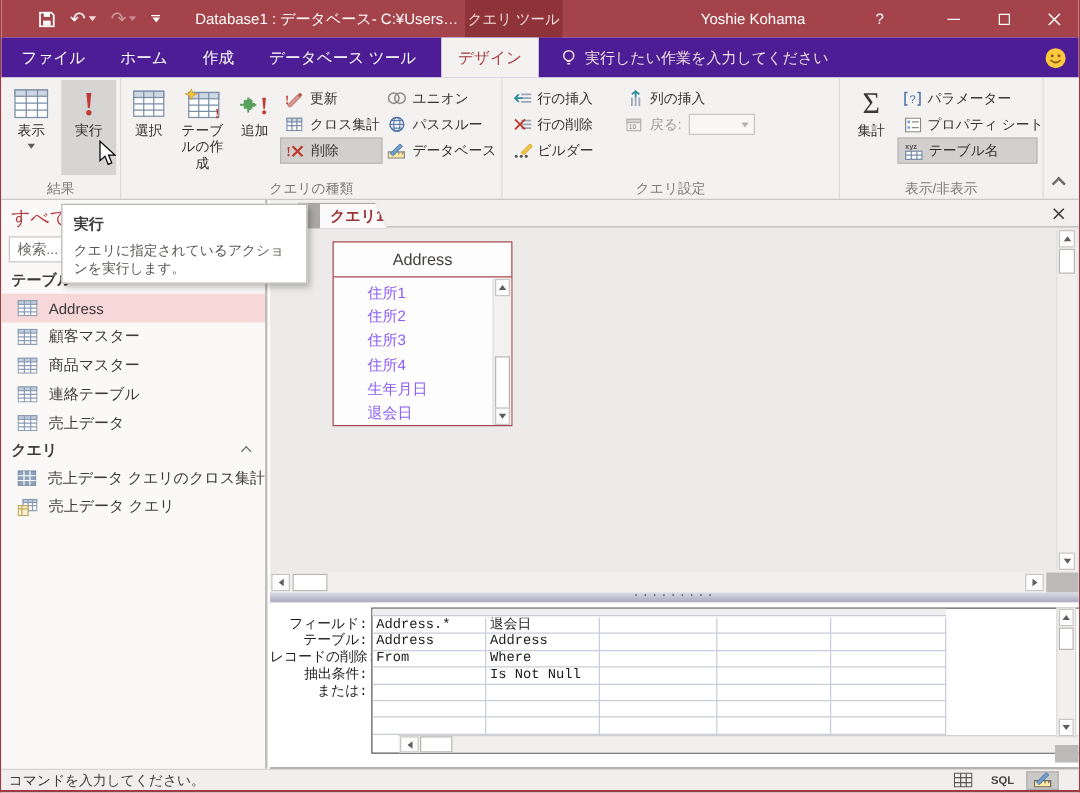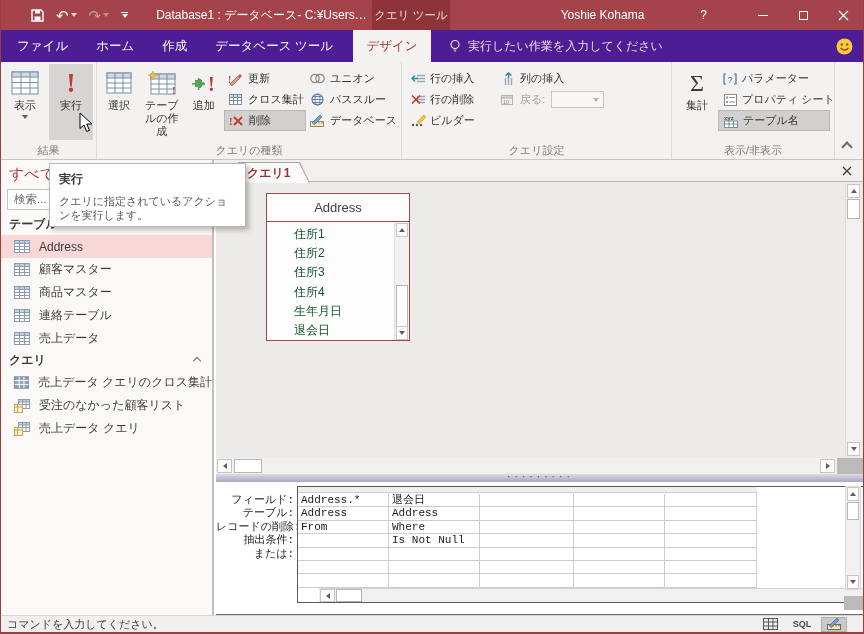--- a/index.html
+++ b/index.html
@@ -61,30 +61,30 @@
   .nav-ghead .sp{flex:1;}
   .g-chev{width:6px;height:6px;border-top:1.5px solid #6e6c6a;border-right:1.5px solid #6e6c6a;transform:rotate(-45deg);margin-right:4px;}
   .nav-item{display:flex;align-items:center;height:23px;padding-left:13px;gap:9px;font-size:12px;color:#3b3a39;white-space:nowrap;}
   .nav-item.selected{background:#f8d7d8;}
 
   
   .docarea{position:absolute;left:215px;top:160px;right:0;bottom:17px;background:#ecebea;}
   .tabstrip{position:absolute;left:0;top:0;right:0;height:22px;background:#f1f0ef;border-bottom:1px solid #b9b7b5;}
   .doctab-outer{position:absolute;left:22px;top:2px;width:72px;height:21px;background:#aba9a7;
     clip-path:polygon(0 0,calc(100% - 10px) 0,100% 100%,0 100%);}
-  .doctab-inner{position:absolute;left:1px;top:1px;width:70px;height:20px;background:#fbfafa;
+  .doctab-inner{position:absolute;left:18px;top:1px;width:70px;height:20px;background:#fbfafa;
     clip-path:polygon(0 0,calc(100% - 10px) 0,100% 100%,0 100%);
     display:flex;align-items:center;padding-left:8px;font-size:12px;font-weight:bold;color:#9c3135;}
   .doc-close{position:absolute;right:8px;top:3px;width:16px;height:16px;display:flex;align-items:center;justify-content:center;}
 
   
   .fieldlist{position:absolute;left:50px;top:33px;width:144px;height:148px;background:#fdfdfd;border:1px solid #a6474b;}
   .fl-title{height:28px;border-bottom:1px solid #a6474b;display:flex;align-items:center;justify-content:center;font-size:13px;color:#44423f;}
   .fl-body{position:absolute;left:0;top:29px;right:0;bottom:0;}
-  .fl-fields{padding:2px 0 0 27px;font-size:12px;color:#14532d;line-height:19.2px;}
+  .fl-fields{padding:2px 0 0 27px;font-size:12px;color:#8b5cf6;line-height:19.2px;}
   .fl-sb{position:absolute;right:0;top:0;bottom:0;width:15px;background:#f2f1f0;border-left:1px solid #e2e0de;}
   .sb-btn{position:absolute;left:1px;right:1px;height:14px;background:#fdfdfd;border:1px solid #c8c6c4;display:flex;align-items:center;justify-content:center;}
   .sb-thumb{position:absolute;left:1px;right:1px;background:#fff;border:1px solid #b8b6b4;}
   .tri-up{width:0;height:0;border-left:3.5px solid transparent;border-right:3.5px solid transparent;border-bottom:4.5px solid #5f5d5b;}
   .tri-dn{width:0;height:0;border-left:3.5px solid transparent;border-right:3.5px solid transparent;border-top:4.5px solid #5f5d5b;}
   .tri-lf{width:0;height:0;border-top:3.5px solid transparent;border-bottom:3.5px solid transparent;border-right:4.5px solid #5f5d5b;}
   .tri-rt{width:0;height:0;border-top:3.5px solid transparent;border-bottom:3.5px solid transparent;border-left:4.5px solid #5f5d5b;}
 
   
   .vsb-top{position:absolute;right:2px;top:24px;width:16px;height:272px;background:#f1f0ef;border-left:1px solid #e0dedc;}
@@ -486,30 +486,20 @@
       <span>クエリ</span>
         <span class="sp"></span>
         <span class="g-chev"></span>
     </div>
     <div class="nav-item">
       <svg width="16" height="13" viewBox="0 0 16 13">
           <rect x=".5" y=".5" width="15" height="12" fill="#8fa2bc" stroke="#72869f"></rect>
           <path d="M5.5 .5 V12.5 M10.5 .5 V12.5 M.5 4.5 H15.5 M.5 8.5 H15.5" stroke="#fff"></path>
         </svg>
       <span>売上データ クエリのクロス集計</span>
-    </div>
-    <div class="nav-item">
-      <svg width="16" height="14" viewBox="0 0 16 14">
-          <rect x="4.5" y=".5" width="11" height="9" fill="#fff" stroke="#8a9db5"></rect>
-          <rect x="4.5" y=".5" width="11" height="2.5" fill="#c3cedd" stroke="#8a9db5"></rect>
-          <path d="M8.5 .5 V9.5 M12 .5 V9.5 M4.5 5.5 H15.5" stroke="#8a9db5"></path>
-          <rect x=".5" y="5.5" width="8" height="8" fill="#fdf2cf" stroke="#bba75f"></rect>
-          <path d="M.5 8 H8.5 M3.5 5.5 V13.5" stroke="#bba75f"></path>
-        </svg>
-      <span>受注のなかった顧客リスト</span>
     </div>
     <div class="nav-item">
       <svg width="16" height="14" viewBox="0 0 16 14">
           <rect x="4.5" y=".5" width="11" height="9" fill="#fff" stroke="#8a9db5"></rect>
           <rect x="4.5" y=".5" width="11" height="2.5" fill="#c3cedd" stroke="#8a9db5"></rect>
           <path d="M8.5 .5 V9.5 M12 .5 V9.5 M4.5 5.5 H15.5" stroke="#8a9db5"></path>
           <rect x=".5" y="5.5" width="8" height="8" fill="#fdf2cf" stroke="#bba75f"></rect>
           <path d="M.5 8 H8.5 M3.5 5.5 V13.5" stroke="#bba75f"></path>
         </svg>
       <span>売上データ クエリ</span>

